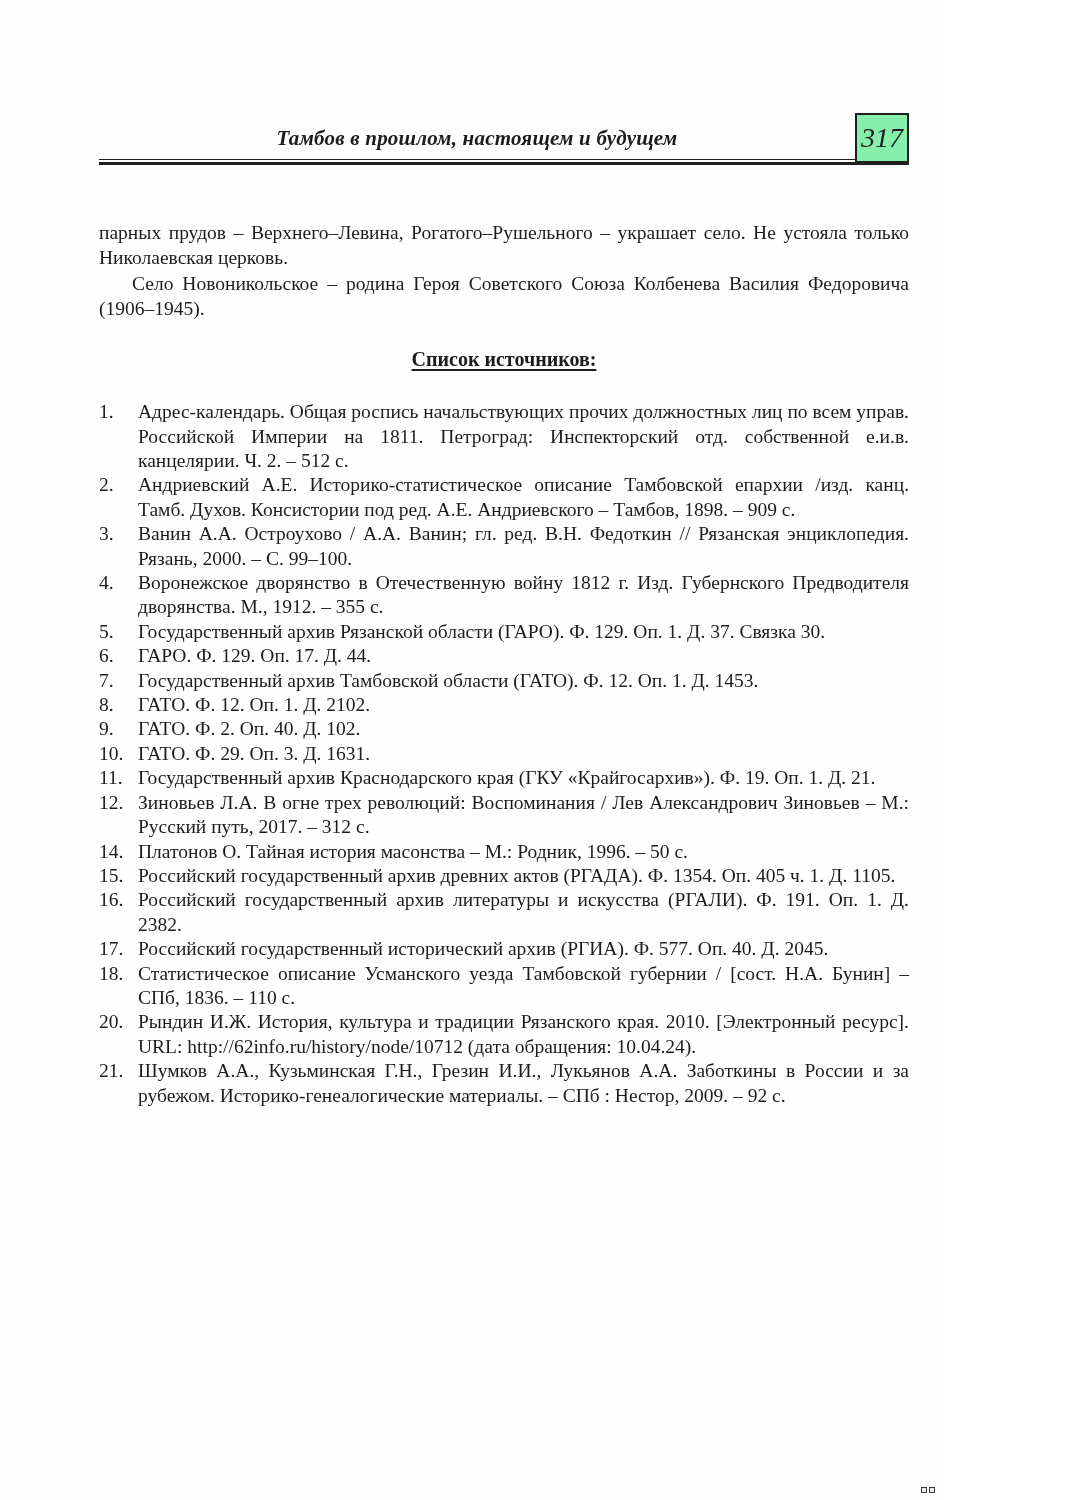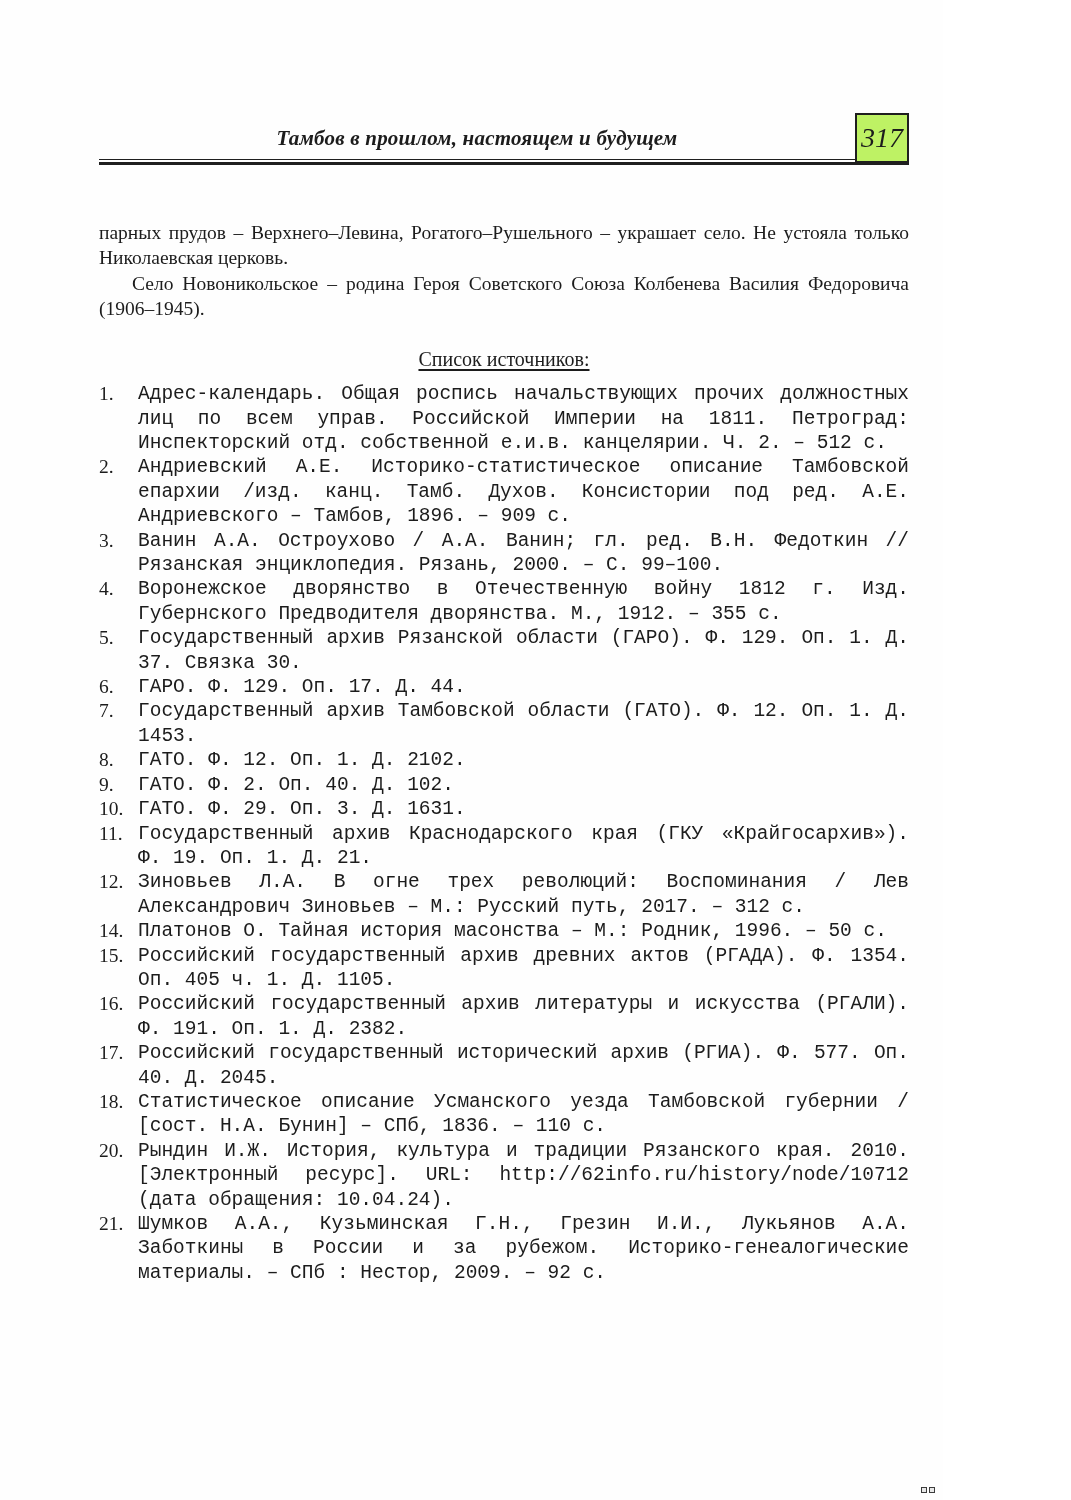--- a/index.html
+++ b/index.html
@@ -46,21 +46,21 @@
     border-top: 1px solid #1f1f1f;
     border-bottom: 3px solid #1f1f1f;
   }
   .page-number-box {
     position: absolute;
     right: 0;
     bottom: 2px;
     width: 50px;
     height: 46px;
     border: 2px solid #1f1f1f;
-    background: #bef264;
+    background: #86efac;
     display: flex;
     align-items: center;
     justify-content: center;
     font-style: italic;
     font-size: 28px;
     z-index: 2;
   }
 
   
   .content {
@@ -75,24 +75,24 @@
   .content p {
     margin: 0;
     text-indent: 33px;
   }
   .content p.continued {
     text-indent: 0;
     margin-top: 37px;
   }
 
   .sources-heading {
-    margin: 25px 0 10px 0;
+    margin: 25px 0 28px 0;
     text-align: center;
     font-size: 20px;
-    font-weight: 400;
+    font-weight: 700;
     text-decoration: underline;
     text-underline-offset: 3px;
     line-height: 26px;
   }
 
   .sources-list {
     margin: 0;
     padding: 0;
     list-style: none;
     line-height: 24.4px;
@@ -101,21 +101,20 @@
     display: flex;
   }
   .li-num {
     flex: 0 0 39px;
     width: 39px;
     text-align: left;
   }
   .li-text {
     flex: 1;
     text-align: justify;
-    font-family: Liberation Mono, monospace;
   }
 
   
   .corner-mark {
     position: absolute;
     right: 8px;
     bottom: 7px;
     display: flex;
     gap: 2px;
   }
@@ -146,21 +145,21 @@
 
     <h2 class="sources-heading">Список источников:</h2>
 
     <ol class="sources-list">
       <li class="source-item">
           <span class="li-num">1.</span>
           <span class="li-text">Адрес-календарь. Общая роспись начальствующих прочих должностных лиц по всем управ. Российской Империи на 1811. Петроград: Инспекторский отд. собственной е.и.в. канцелярии. Ч. 2. – 512 с.</span>
         </li>
       <li class="source-item">
           <span class="li-num">2.</span>
-          <span class="li-text">Андриевский А.Е. Историко-статистическое описание Тамбовской епархии /изд. канц. Тамб. Духов. Консистории под ред. А.Е. Андриевского – Тамбов, 1896. – 909 с.</span>
+          <span class="li-text">Андриевский А.Е. Историко-статистическое описание Тамбовской епархии /изд. канц. Тамб. Духов. Консистории под ред. А.Е. Андриевского – Тамбов, 1898. – 909 с.</span>
         </li>
       <li class="source-item">
           <span class="li-num">3.</span>
           <span class="li-text">Ванин А.А. Остроухово / А.А. Ванин; гл. ред. В.Н. Федоткин // Рязанская энциклопедия. Рязань, 2000.  – С. 99–100.</span>
         </li>
       <li class="source-item">
           <span class="li-num">4.</span>
           <span class="li-text">Воронежское дворянство в Отечественную войну 1812 г. Изд. Губернского Предводителя дворянства. М., 1912. – 355 с.</span>
         </li>
       <li class="source-item">

